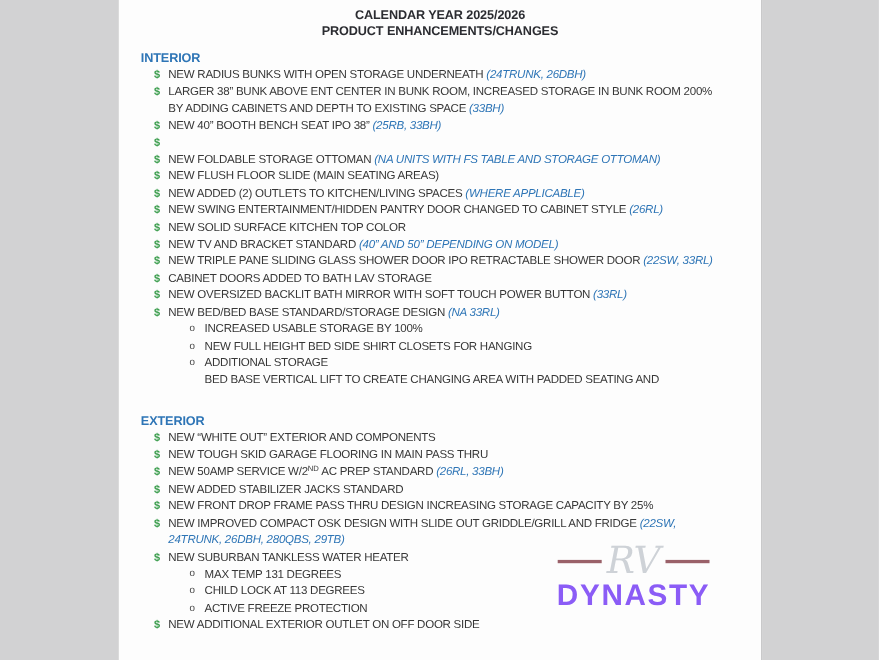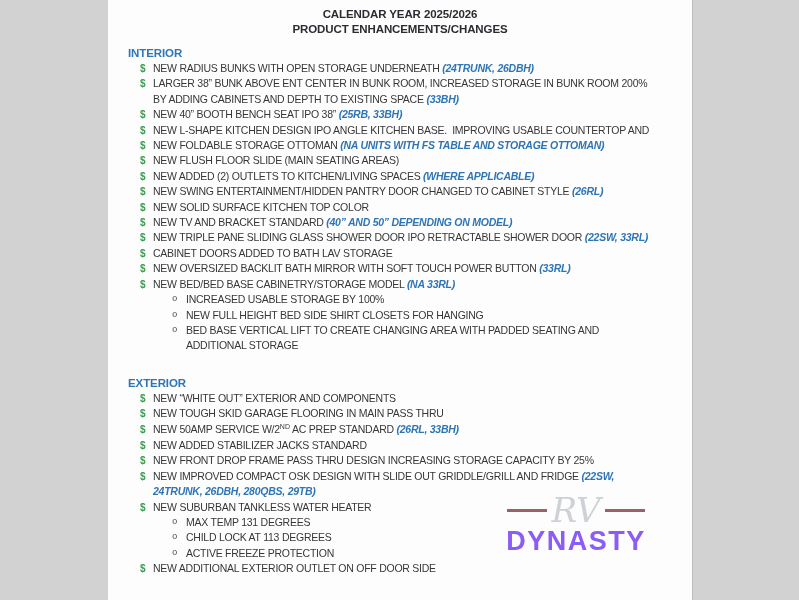--- a/index.html
+++ b/index.html
@@ -35,21 +35,21 @@
     width:13px;color:#3d9e4f;font-weight:bold;font-size:10px;line-height:15.4px;
   }
   .lvl2{padding-left:64px;}
   .lvl2 .bullet{
     width:14px;color:#4a4a4a;font-family:"Liberation Mono",monospace;
     font-size:9px;line-height:15.4px;
   }
   .itext{flex:1 1 auto;min-width:0;}
   .line{white-space:pre-wrap;}
   .seg-n{color:#373737;}
-  .seg-m{color:#2e75b6;font-weight:bold;font-style:italic;}
+  .seg-m{color:#2e75b6;font-weight:normal;font-style:italic;}
   .seg-sup{font-size:7px;position:relative;top:-3.5px;letter-spacing:0;}
   
   .watermark{
     position:absolute;left:386px;top:484px;width:164px;z-index:0;
     text-align:center;user-select:none;
   }
   .wm-row{display:flex;align-items:center;justify-content:center;gap:5px;height:52px;}
   .wm-line{width:40px;height:3px;background:#9a6169;flex:none;}
   .wm-script{
     font-family:"DejaVu Serif",serif;font-style:italic;font-size:34px;
@@ -96,21 +96,20 @@
           </div>
           <div class="item lvl1">
             <span class="bullet">$</span>
             <div class="itext">
               <div class="line"><span class="seg-n">NEW 40” BOOTH BENCH SEAT IPO 38” </span><span class="seg-m">(25RB, 33BH)</span></div>
             </div>
           </div>
           <div class="item lvl1">
             <span class="bullet">$</span>
             <div class="itext">
-              <div class="line"><span class="seg-n">NEW L-SHAPE KITCHEN DESIGN IPO ANGLE KITCHEN BASE.  IMPROVING USABLE COUNTERTOP AND</span></div>
             </div>
           </div>
           <div class="item lvl1">
             <span class="bullet">$</span>
             <div class="itext">
               <div class="line"><span class="seg-n">NEW FOLDABLE STORAGE OTTOMAN </span><span class="seg-m">(NA UNITS WITH FS TABLE AND STORAGE OTTOMAN)</span></div>
             </div>
           </div>
           <div class="item lvl1">
             <span class="bullet">$</span>
@@ -156,40 +155,40 @@
           </div>
           <div class="item lvl1">
             <span class="bullet">$</span>
             <div class="itext">
               <div class="line"><span class="seg-n">NEW OVERSIZED BACKLIT BATH MIRROR WITH SOFT TOUCH POWER BUTTON </span><span class="seg-m">(33RL)</span></div>
             </div>
           </div>
           <div class="item lvl1">
             <span class="bullet">$</span>
             <div class="itext">
-              <div class="line"><span class="seg-n">NEW BED/BED BASE CABINETRY/STORAGE MODEL </span><span class="seg-m">(NA 33RL)</span></div>
+              <div class="line"><span class="seg-n">NEW BED/BED BASE STANDARD/STORAGE DESIGN </span><span class="seg-m">(NA 33RL)</span></div>
             </div>
           </div>
           <div class="item lvl2">
             <span class="bullet">o</span>
             <div class="itext">
               <div class="line"><span class="seg-n">INCREASED USABLE STORAGE BY 100%</span></div>
             </div>
           </div>
           <div class="item lvl2">
             <span class="bullet">o</span>
             <div class="itext">
               <div class="line"><span class="seg-n">NEW FULL HEIGHT BED SIDE SHIRT CLOSETS FOR HANGING</span></div>
             </div>
           </div>
           <div class="item lvl2">
             <span class="bullet">o</span>
             <div class="itext">
+              <div class="line"><span class="seg-n">ADDITIONAL STORAGE</span></div>
               <div class="line"><span class="seg-n">BED BASE VERTICAL LIFT TO CREATE CHANGING AREA WITH PADDED SEATING AND</span></div>
-              <div class="line"><span class="seg-n">ADDITIONAL STORAGE</span></div>
             </div>
           </div>
         </div>
         <div class="section">
           <div class="section-heading">EXTERIOR</div>
           <div class="item lvl1">
             <span class="bullet">$</span>
             <div class="itext">
               <div class="line"><span class="seg-n">NEW “WHITE OUT” EXTERIOR AND COMPONENTS</span></div>
             </div>

